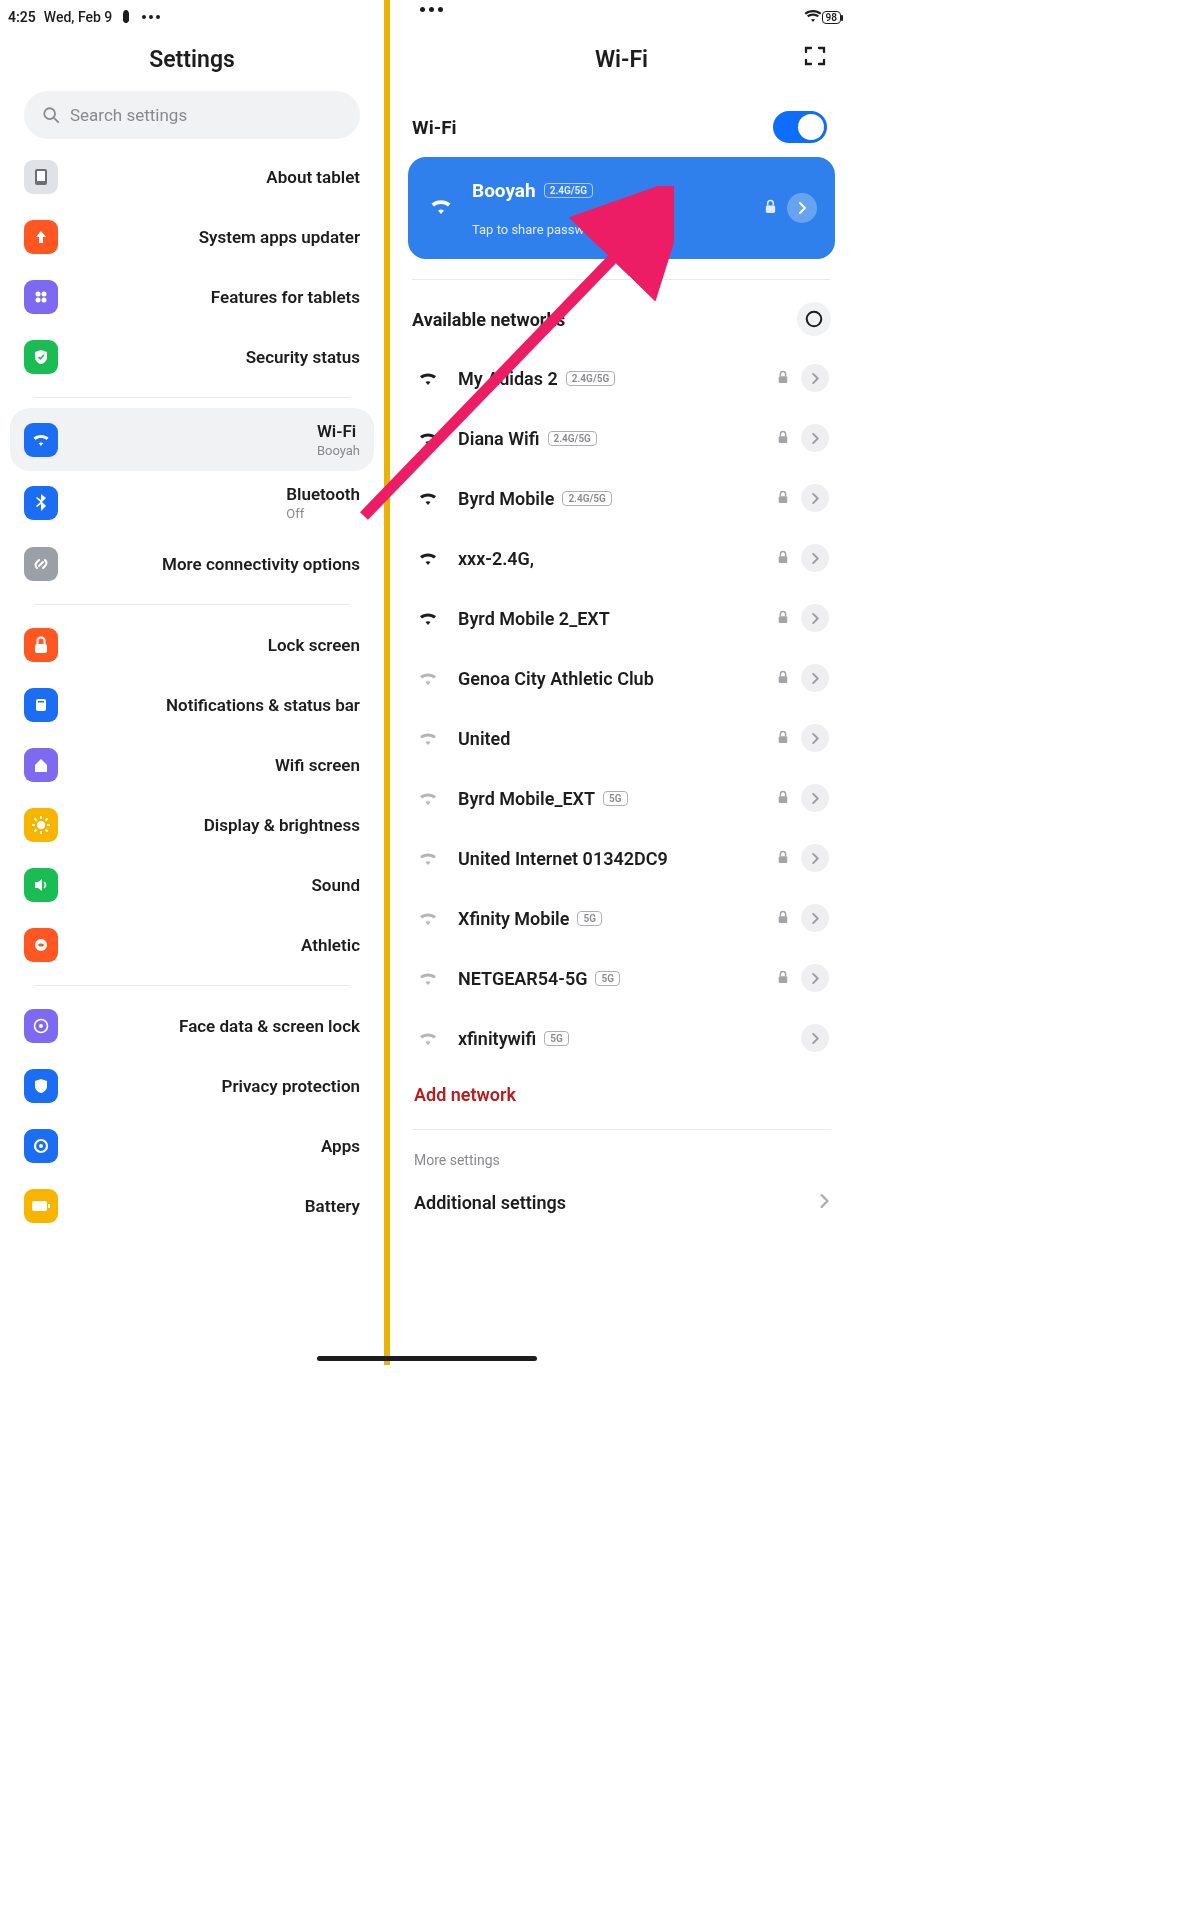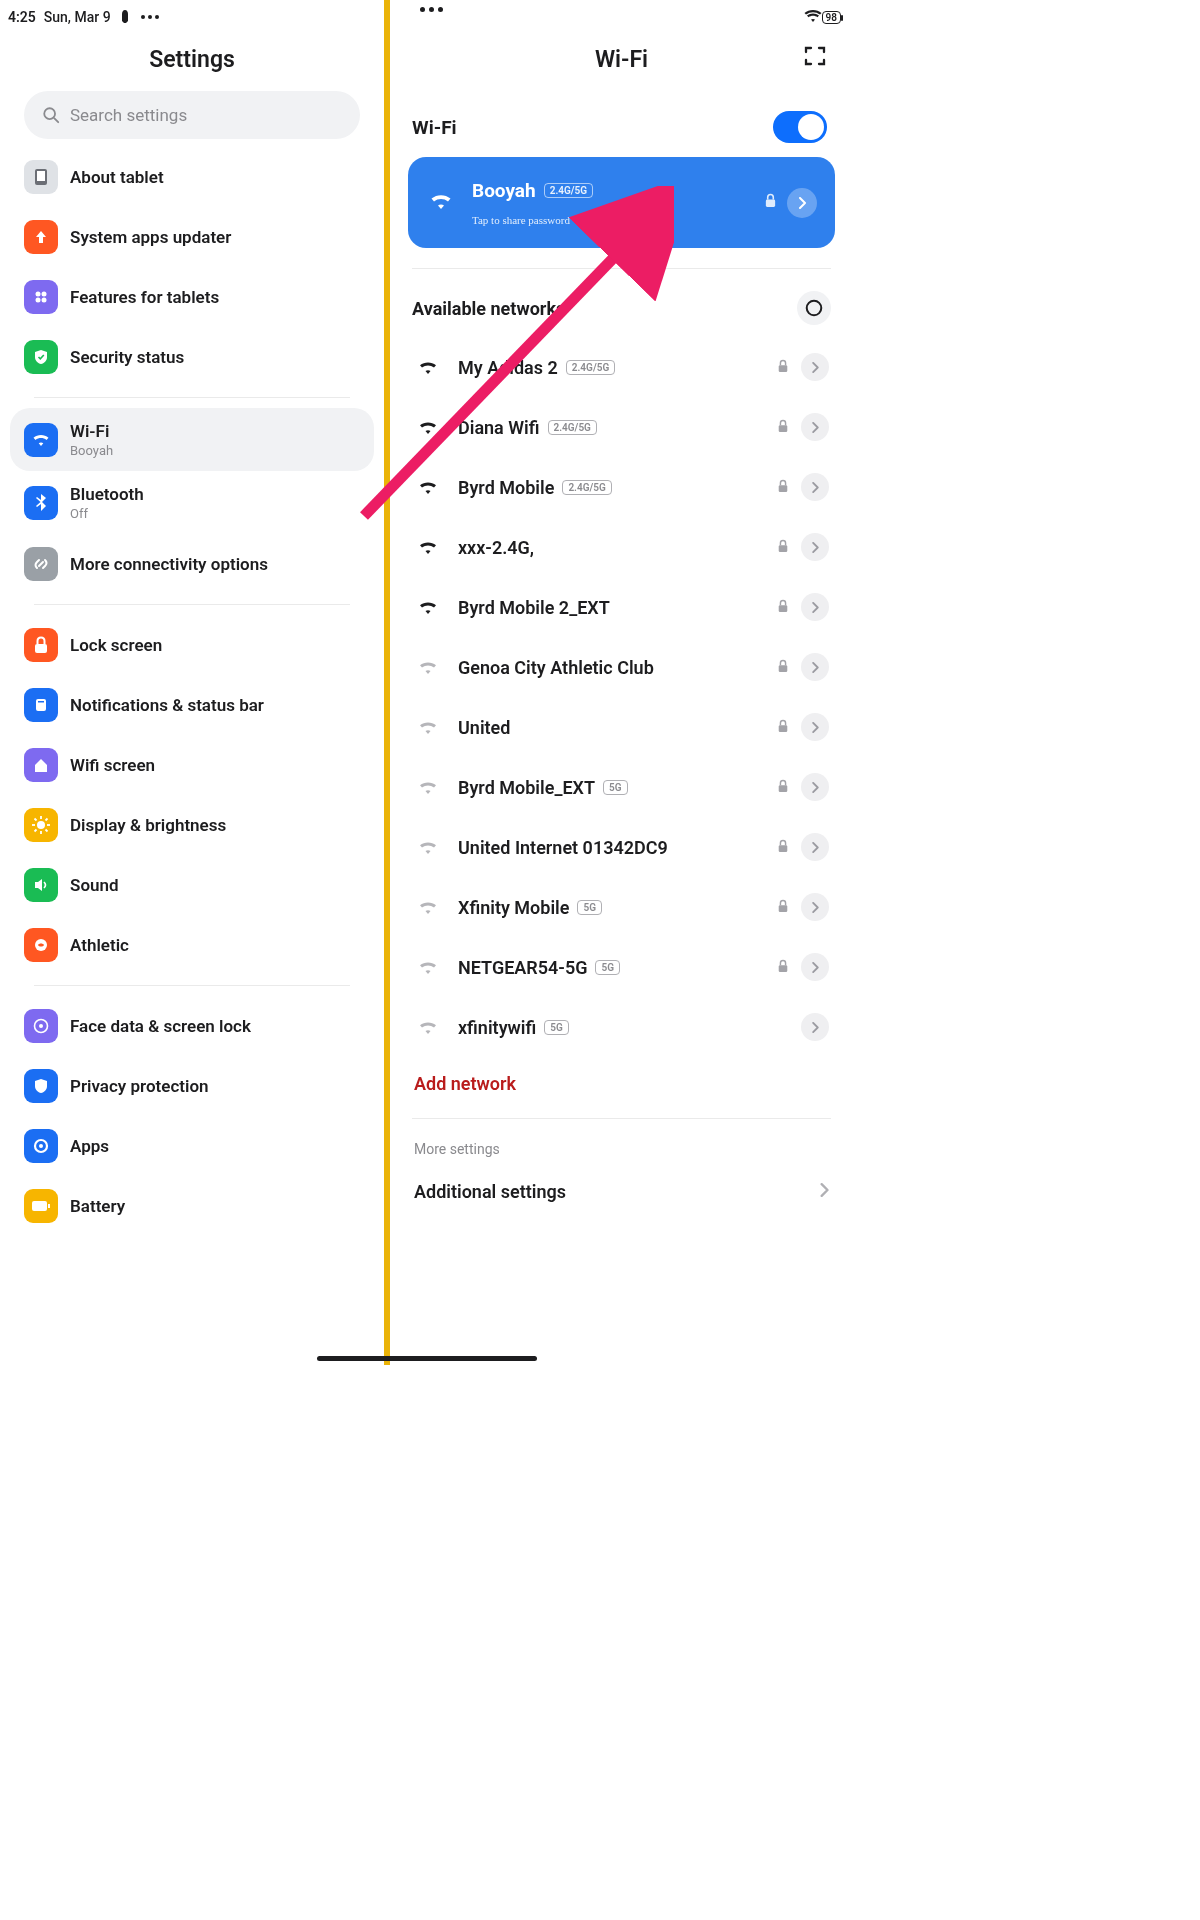--- a/index.html
+++ b/index.html
@@ -65,20 +65,21 @@
     font-size: 17px;
     gap: 10px;
   }
   .settings-list { padding: 8px 10px 0; }
   .settings-item {
     display: flex;
     align-items: center;
     gap: 12px;
     padding: 13px 14px;
     border-radius: 20px;
+    justify-content: space-between;
   }
   .settings-item.selected { background: #f1f2f4; }
   .app-icon {
     width: 34px; height: 34px;
     border-radius: 9px;
     flex-shrink: 0;
     display: flex; align-items: center; justify-content: center;
   }
   .item-text { display: flex; flex-direction: column; }
   .item-label { font-size: 17px; font-weight: 600; }
@@ -135,21 +136,21 @@
   .connected-name-row { display:flex; align-items:center; gap:8px; }
   .connected-name { font-size: 19px; font-weight: 700; }
   .band-chip {
     border: 1px solid rgba(255,255,255,0.6);
     color: rgba(255,255,255,0.9);
     font-size: 10px;
     padding: 1px 5px;
     border-radius: 4px;
     font-weight: 600;
   }
-  .connected-sub { font-size: 11px; color: rgba(255,255,255,0.85); margin-top: 12px; font-family: Liberation Serif, serif; }
+  .connected-sub { font-size: 13px; color: rgba(255,255,255,0.85); margin-top: 20px; }
   .connected-right { margin-left: auto; display:flex; align-items:center; gap:10px; }
   .circle-chevron {
     width: 30px; height: 30px; border-radius: 50%;
     background: rgba(255,255,255,0.28);
     display:flex; align-items:center; justify-content:center;
   }
   .thin-divider { height:1px; background:#eaeaea; margin: 0 4px 22px; }
 
   .section-row {
     display:flex; align-items:center; justify-content:space-between;
@@ -200,21 +201,21 @@
     position:absolute; bottom:4px; left:50%; transform:translateX(-50%);
     width:220px; height:5px; background:#1d1d1f; border-radius:3px;
   }
 </style>
 </head>
 <body>
 
 <div class="status-bar">
   <div class="status-left">
     <span class="status-time">4:25</span>
-    <span class="status-date">Sun, Mar 9</span>
+    <span class="status-date">Wed, Feb 9</span>
     <span>
       <svg width="12" height="14" viewBox="0 0 12 14">
           <path d="M6 1 C4 1 3 3 3 5 L3 12 L5 14 L7 14 L9 12 L9 5 C9 3 8 1 6 1 Z" fill="#1d1d1f"></path>
         </svg>
     </span>
     <span class="status-dots">
         <span class="d"></span>
         <span class="d"></span>
         <span class="d"></span>
       </span>

